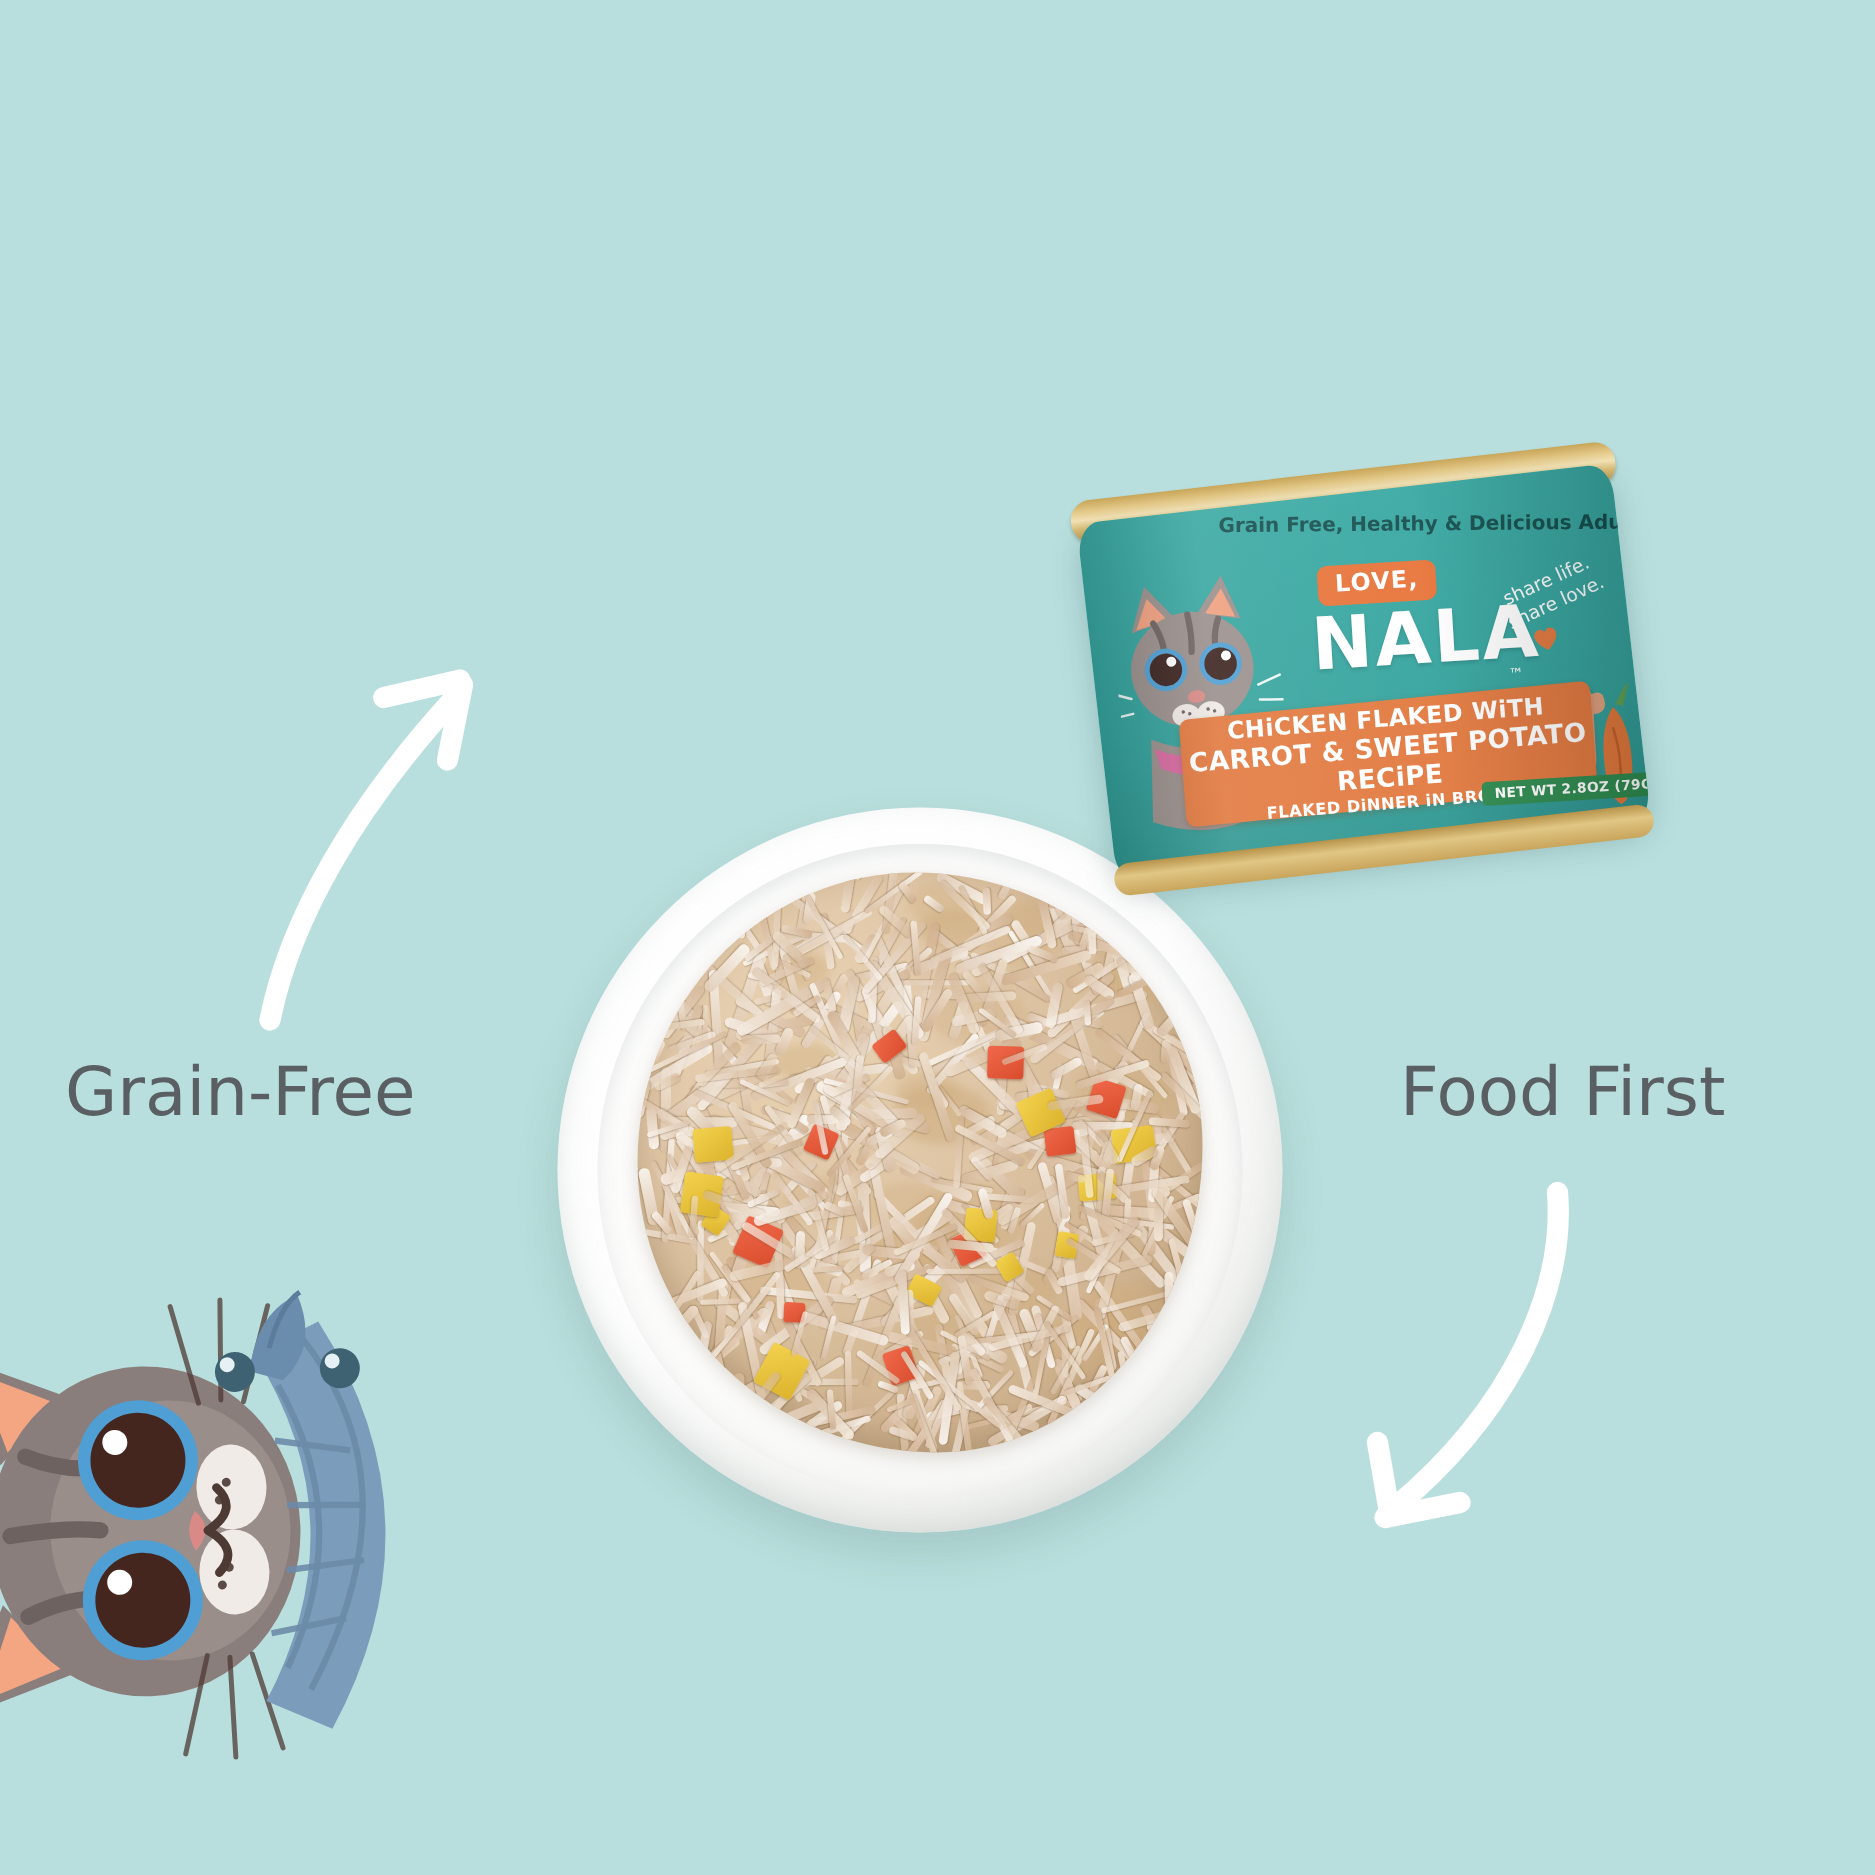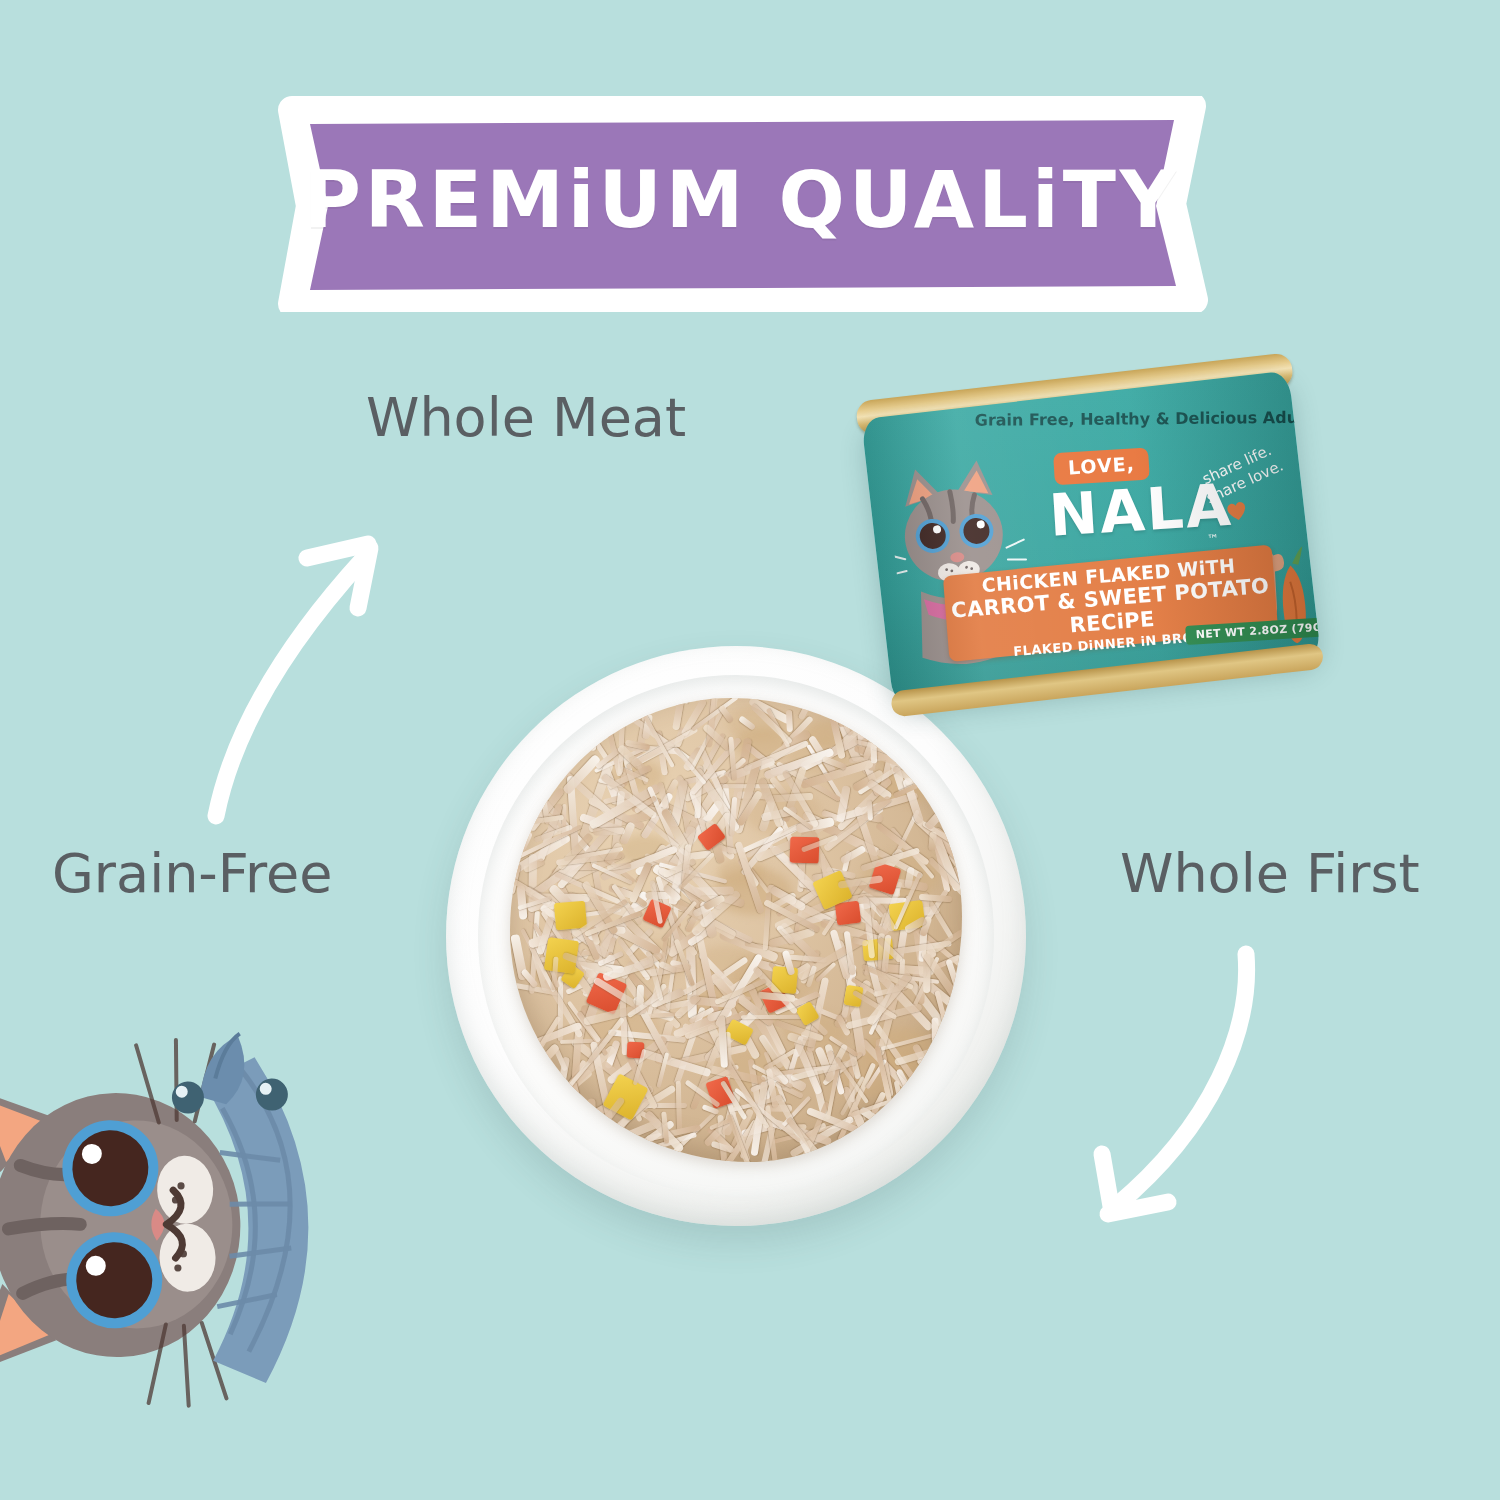--- a/index.html
+++ b/index.html
@@ -184,33 +184,25 @@
   .mascot{
     position:absolute;left:-96px;top:1000px;width:430px;height:430px;
     transform:rotate(-92deg);
   }
 </style>
 </head>
 <body>
 
 <div class="stage">
 
-  <div class="banner-wrap">
-    <svg class="banner-svg" viewBox="0 0 932 216" preserveAspectRatio="none">
-      <path d="M16,14 L916,10 L896,108 L918,204 L16,208 L34,110 Z" fill="#ffffff" stroke="#ffffff" stroke-width="28" stroke-linejoin="round"></path>
-      <path d="M34,28 L898,24 L880,110 L900,190 L34,194 L52,110 Z" fill="#9b77b8"></path>
-    </svg>
-    <div class="banner-text">PREMiUM QUALiTY</div>
-  </div>
-
-  <div class="feature f-whole">Whole Meat</div>
+
 
   <div class="feature f-grain">Grain-Free</div>
 
-  <div class="feature f-meat">Whole First</div>
+  <div class="feature f-meat">Food First</div>
 
   <div class="feature f-bottom">
   </div>
 
   <svg class="arrow arrow-left" viewBox="0 0 230 340">
     <path d="M30 318 C 46 238, 96 150, 178 60" stroke="#ffffff" stroke-width="17" fill="none" stroke-linecap="round"></path>
     <path d="M121 60 L182 46" stroke="#ffffff" stroke-width="17" fill="none" stroke-linecap="round"></path>
     <path d="M184 50 L172 110" stroke="#ffffff" stroke-width="17" fill="none" stroke-linecap="round"></path>
   </svg>
 

